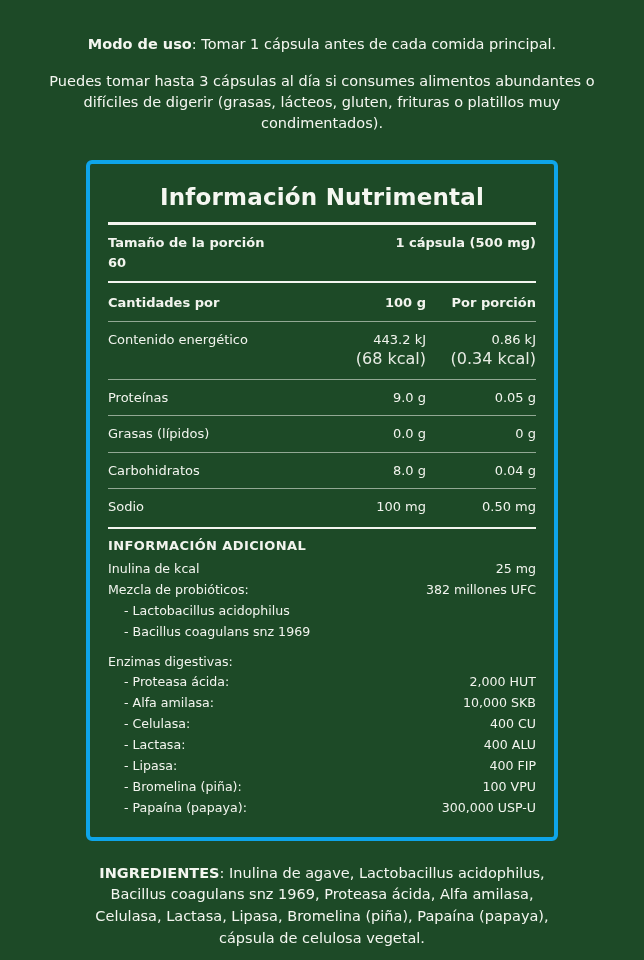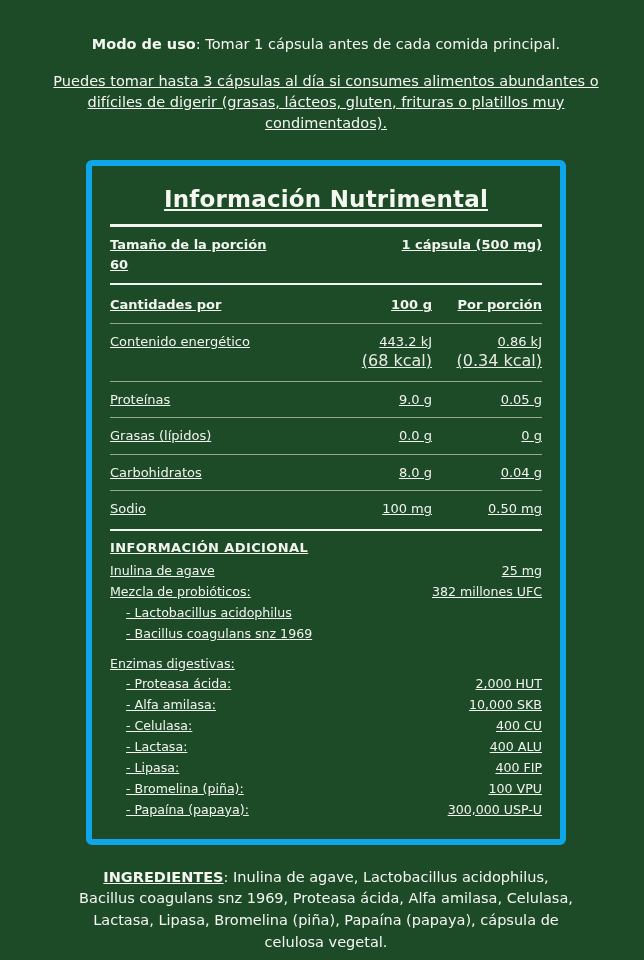--- a/index.html
+++ b/index.html
@@ -11,51 +11,49 @@
     height: 960px;
     background: #1d4a27;
     font-family: "DejaVu Sans", sans-serif;
     color: #f2f4ee;
     overflow: hidden;
   }
   .page {
     width: 644px;
     height: 960px;
     box-sizing: border-box;
-    padding: 34px 28px 0 36px;
+    padding: 34px 36px 0 36px;
     position: relative;
   }
 
   
   .usage {
     text-align: center;
     font-size: 14.5px;
     line-height: 1.45;
     color: #f4f6f0;
   }
   .usage .line1 {
     margin: 0 0 16px 0;
   }
   .usage .line1 b {
     font-weight: bold;
   }
   .usage .line2 {
     margin: 0;
     padding: 0 12px;
-    text-decoration: underline;
   }
 
   
   .panel {
     margin: 26px 50px 0 50px;
-    border: 6px solid #0ea5e9;
+    border: 4px solid #0ea5e9;
     border-radius: 6px;
     padding: 14px 18px 18px 18px;
     box-sizing: border-box;
-    text-decoration: underline;
   }
   .panel-title {
     text-align: center;
     font-size: 23px;
     font-weight: bold;
     letter-spacing: .2px;
     margin: 6px 0 12px 0;
     color: #f5f7f1;
   }
   .rule-thick {
@@ -121,21 +119,21 @@
   .group-gap { height: 9px; }
 
   
   .ingredients {
     margin: 22px 42px 0 42px;
     text-align: center;
     font-size: 14.5px;
     line-height: 1.5;
     color: #f4f6f0;
   }
-  .ingredients b { font-weight: bold; text-decoration: underline; }
+  .ingredients b { font-weight: bold; }
 </style>
 </head>
 <body>
 
 <div class="page">
 
   <div class="usage">
     <p class="line1"><b>Modo de uso</b><span>: Tomar 1 cápsula antes de cada comida principal.</span></p>
     <p class="line2">Puedes tomar hasta 3 cápsulas al día si consumes alimentos abundantes o difíciles de digerir (grasas, lácteos, gluten, frituras o platillos muy condimentados).</p>
   </div>
@@ -205,21 +203,21 @@
       <div class="lbl">Sodio</div>
       <div class="c1">100 mg</div>
       <div class="c2">0.50 mg</div>
     </div>
 
     <div class="rule-med"></div>
 
     <div class="section-head">INFORMACIÓN ADICIONAL</div>
 
     <div class="addrow">
-      <div class="lbl">Inulina de agave</div>
+      <div class="lbl">Inulina de kcal</div>
       <div class="val">25 mg</div>
     </div>
     <div class="addrow">
       <div class="lbl">Mezcla de probióticos:</div>
       <div class="val">382 millones UFC</div>
     </div>
     <div class="addrow indent">
       <div class="lbl">- Lactobacillus acidophilus</div>
       <div class="val"></div>
     </div>

